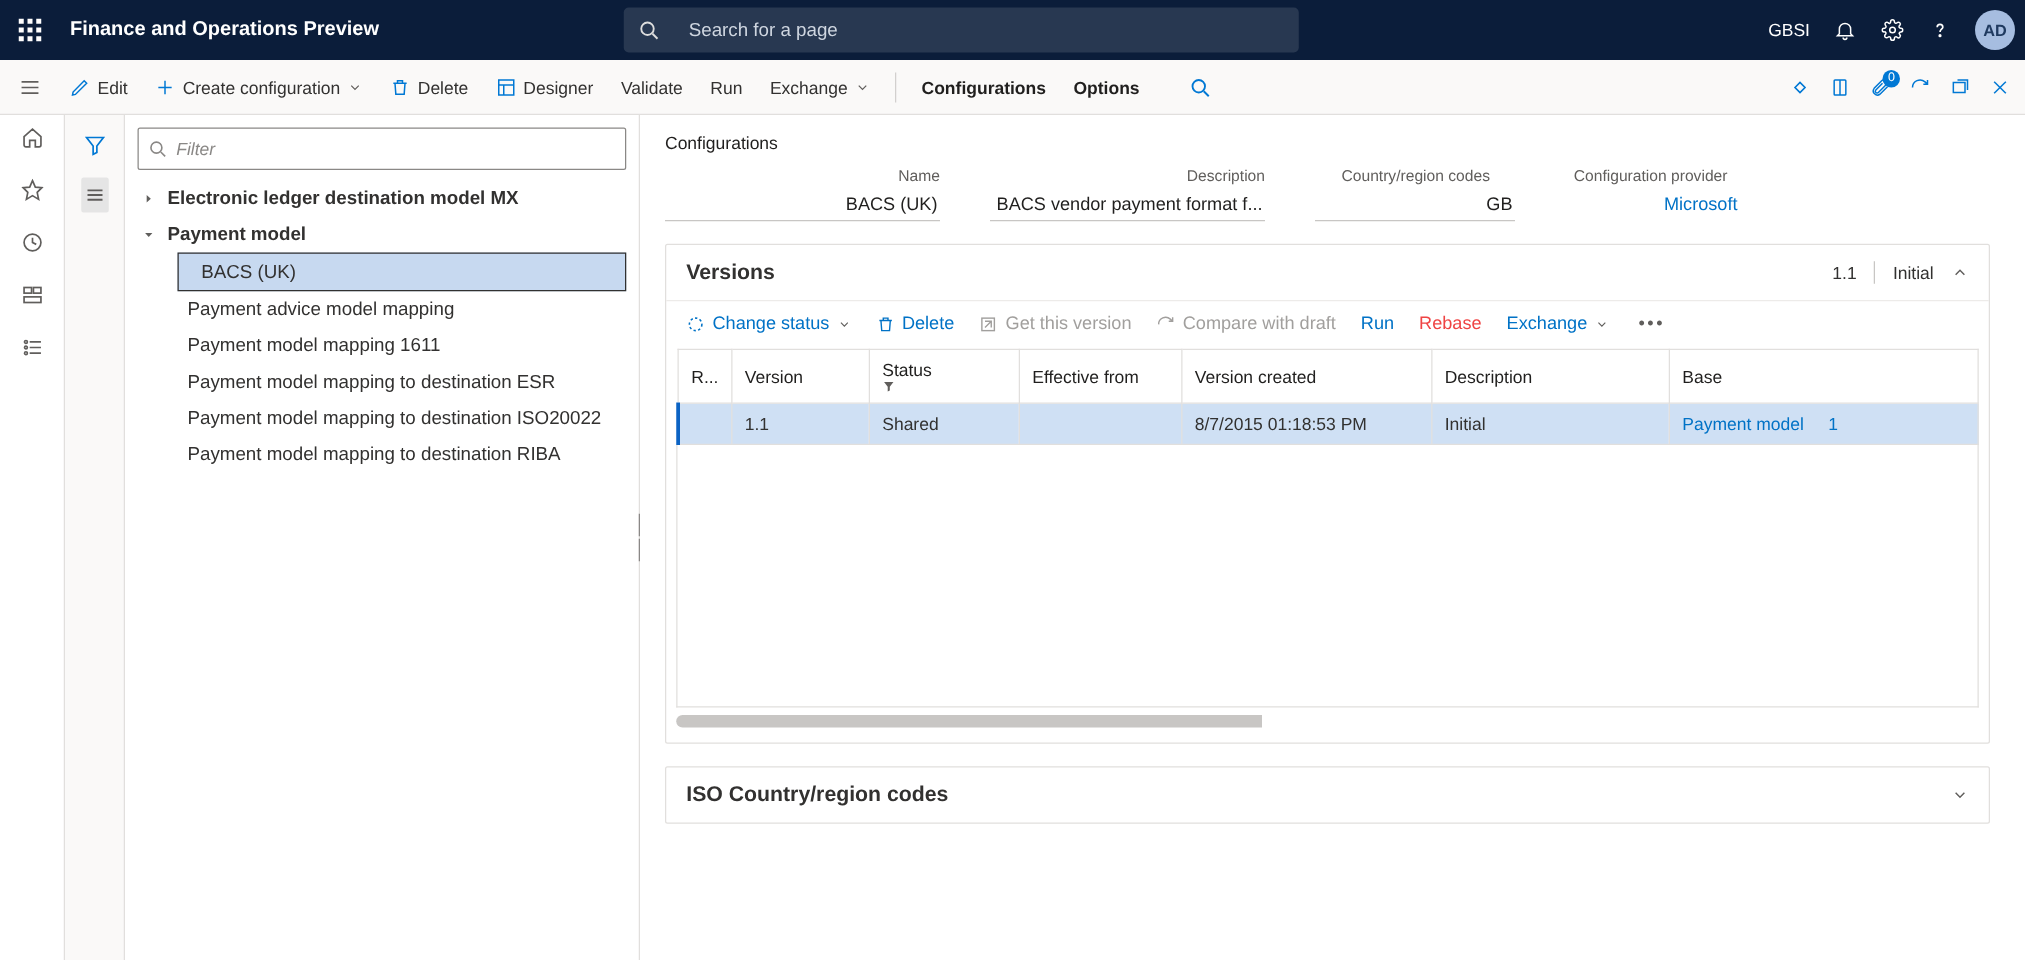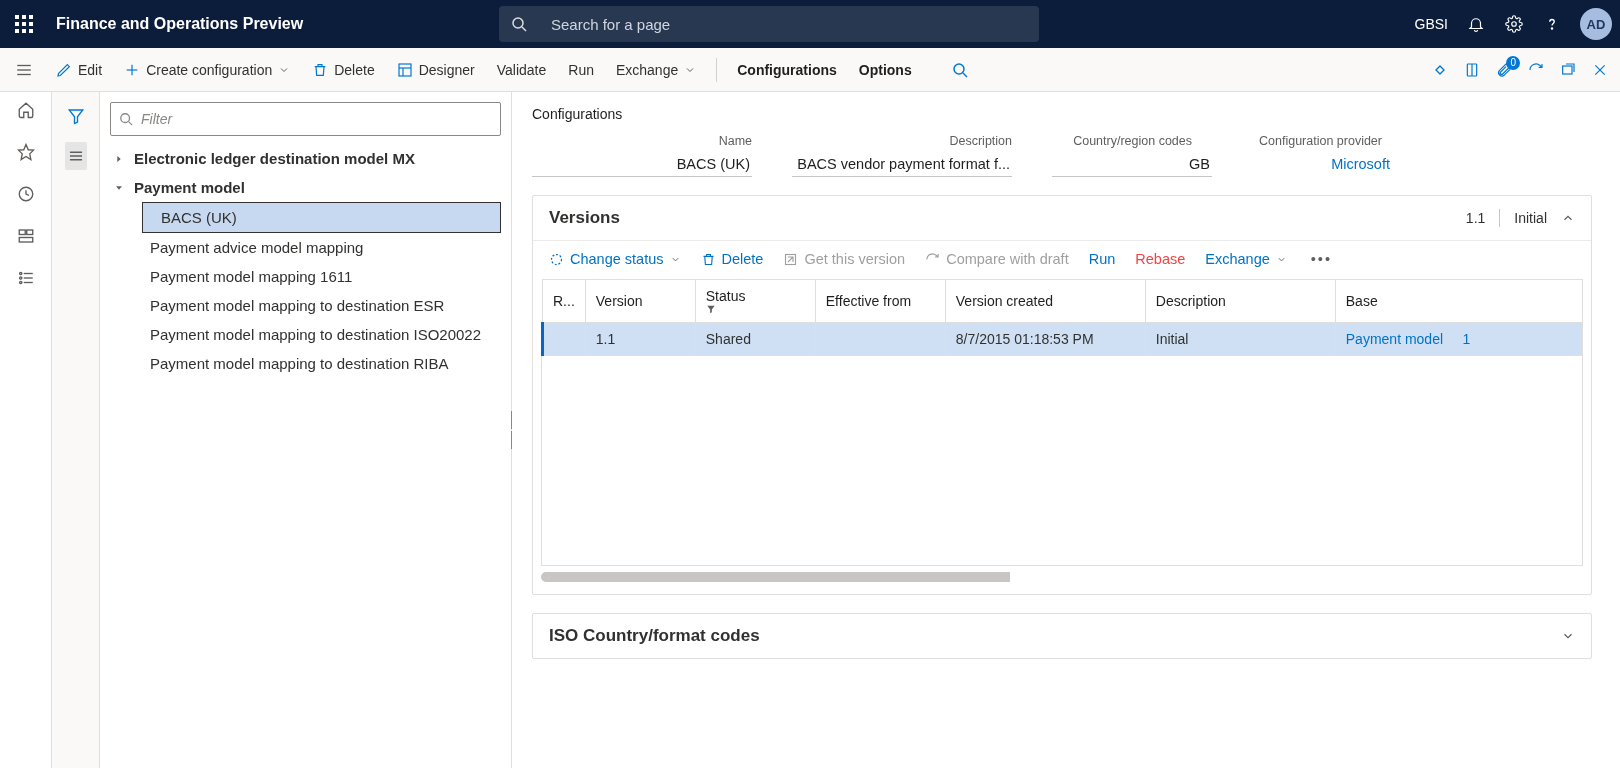--- a/index.html
+++ b/index.html
@@ -586,21 +586,21 @@
             </tr>
           </tbody>
         </table>
         <div style="height:210px; border:1px solid #e1dfdd; border-top:none;"></div>
         <div class="grid-scrollbar"></div>
       </div>
     </div>
 
     <div class="panel-card">
       <div class="panel-header">
-        <span>ISO Country/format codes</span>
+        <span>ISO Country/region codes</span>
         <span class="chev">
           <svg width="14" height="14" viewBox="0 0 24 24" fill="none" stroke="currentColor" stroke-width="2">
               <polyline points="6 9 12 15 18 9"></polyline>
             </svg>
         </span>
       </div>
     </div>
 
   </div>
 </div>

